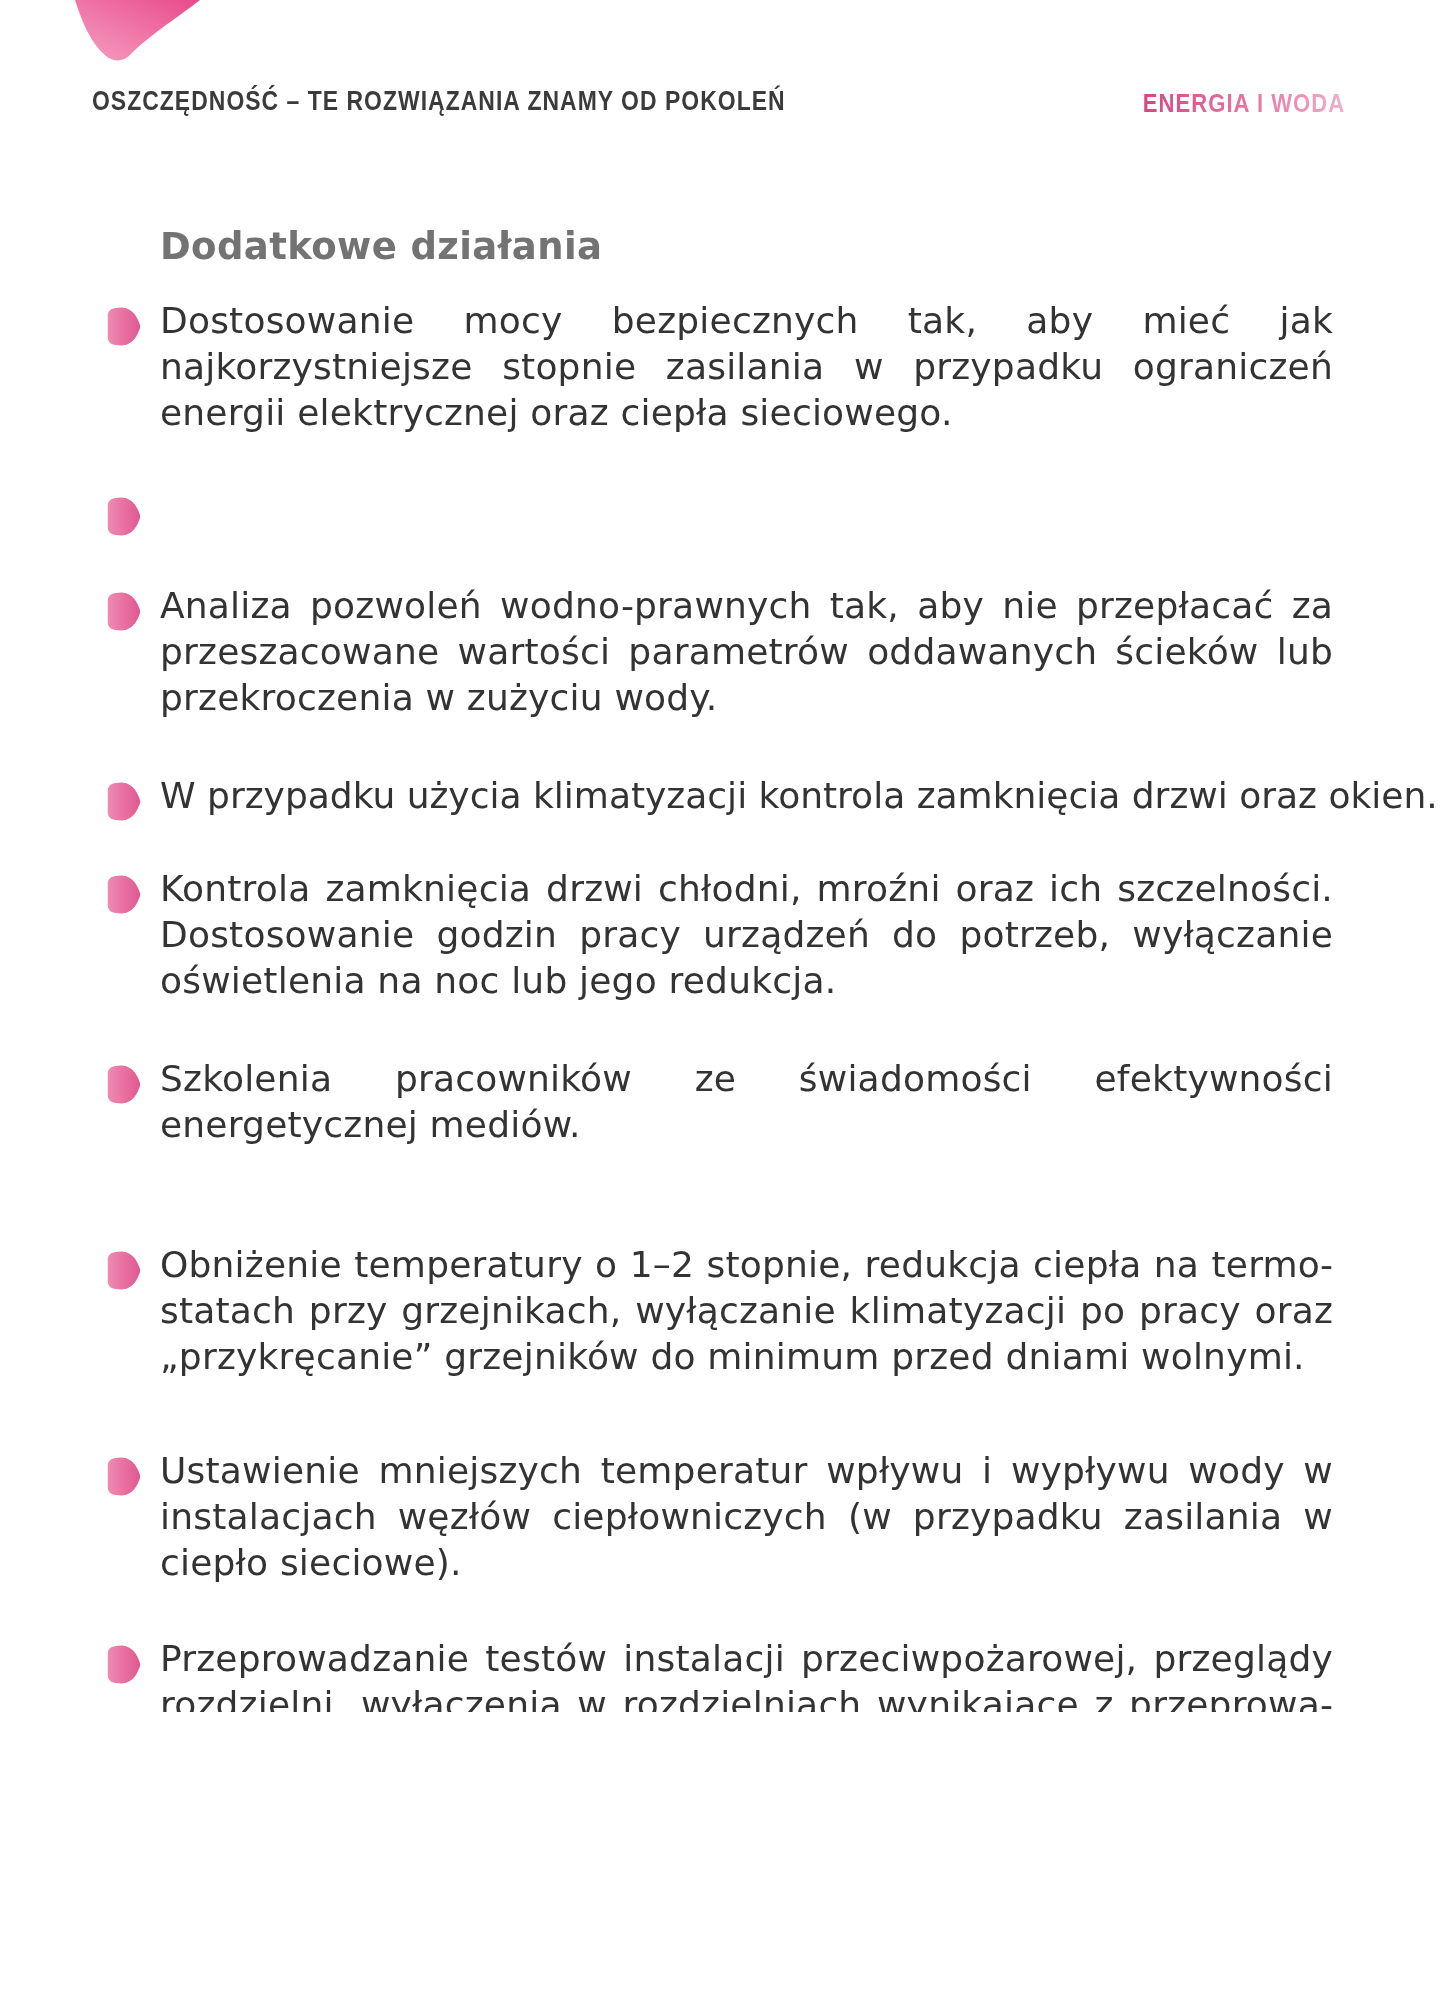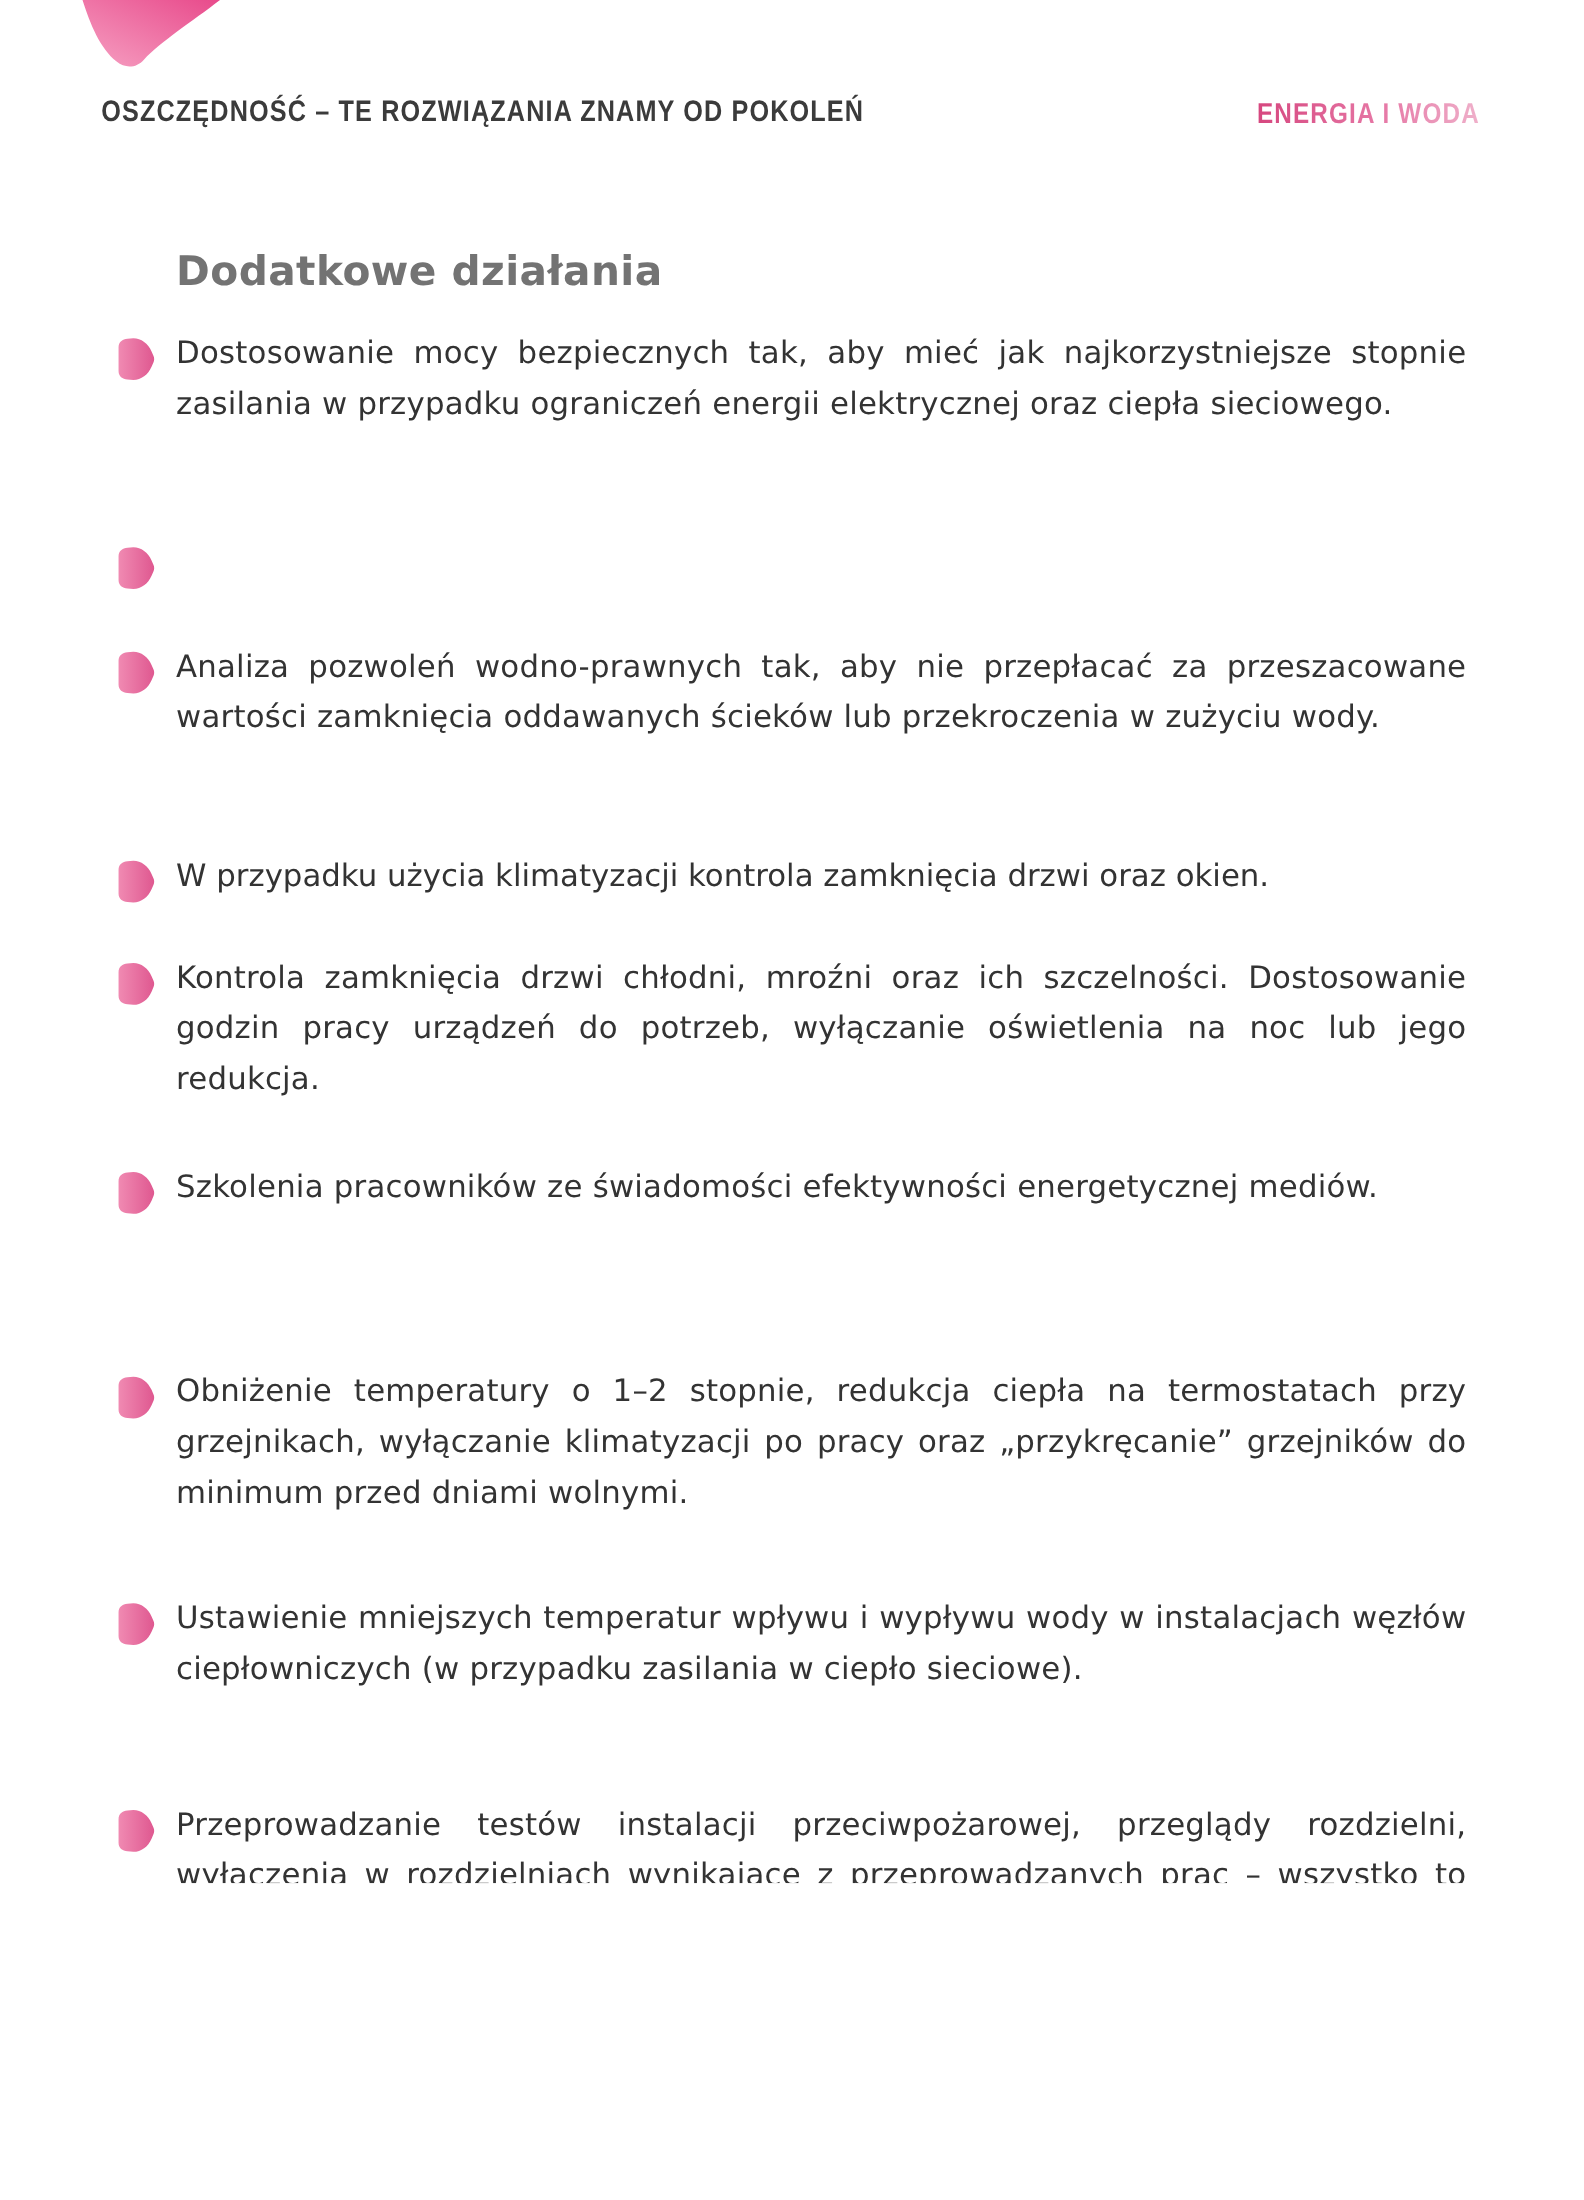--- a/index.html
+++ b/index.html
@@ -37,21 +37,21 @@
     font-size:37px;font-weight:700;color:#737373;letter-spacing:.4px;
   }
   
   .bullet-item{
     position:absolute;left:103px;
     display:flex;align-items:flex-start;gap:17px;
   }
   .bullet-icon{flex:0 0 40px;width:40px;height:43px;margin-top:7px;}
   .bullet-text{
     margin:0;width:1173px;
-    font-size:28px;line-height:46px;letter-spacing:.2px;
+    font-size:36px;line-height:46px;letter-spacing:.2px;
     color:#333333;text-align:justify;
   }
   .single .bullet-text{white-space:nowrap;letter-spacing:0;}
 </style>
 </head>
 <body>
 
 <svg width="0" height="0" style="position:absolute" aria-hidden="true">
   <defs>
     <linearGradient id="bulletGrad" x1="0" y1="0" x2="1" y2="0">
@@ -88,21 +88,21 @@
   <div class="bullet-item single" style="top:488px">
     <svg class="bullet-icon" viewBox="0 0 44 48">
         <use href="#petal"></use>
       </svg>
   </div>
 
   <div class="bullet-item" style="top:583px">
     <svg class="bullet-icon" viewBox="0 0 44 48">
         <use href="#petal"></use>
       </svg>
-    <p class="bullet-text">Analiza pozwoleń wodno-prawnych tak, aby nie przepłacać za przeszacowane wartości zamknięcia oddawanych ścieków lub przekroczenia w zużyciu wody.</p>
+    <p class="bullet-text">Analiza pozwoleń wodno-prawnych tak, aby nie przepłacać za przeszacowane wartości parametrów oddawanych ścieków lub przekroczenia w zużyciu wody.</p>
   </div>
 
   <div class="bullet-item single" style="top:773px">
     <svg class="bullet-icon" viewBox="0 0 44 48">
         <use href="#petal"></use>
       </svg>
     <p class="bullet-text">W przypadku użycia klimatyzacji kontrola zamknięcia drzwi oraz okien.</p>
   </div>
 
   <div class="bullet-item" style="top:866px">

